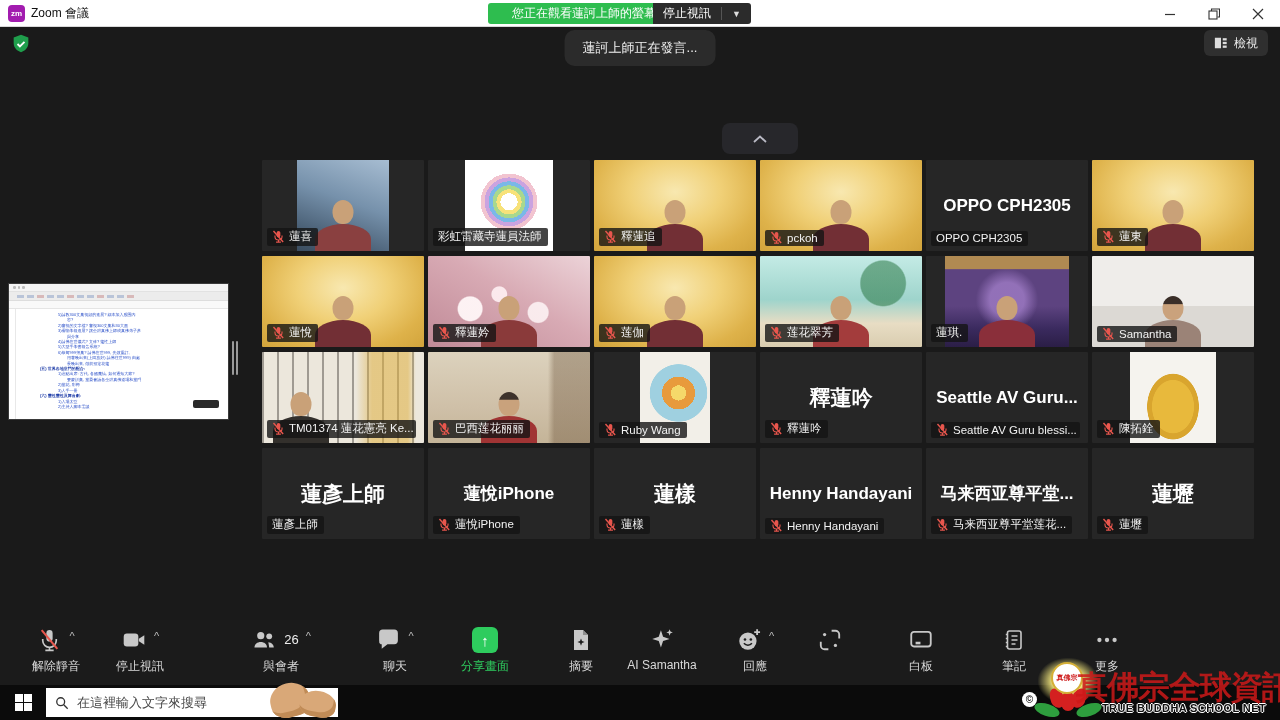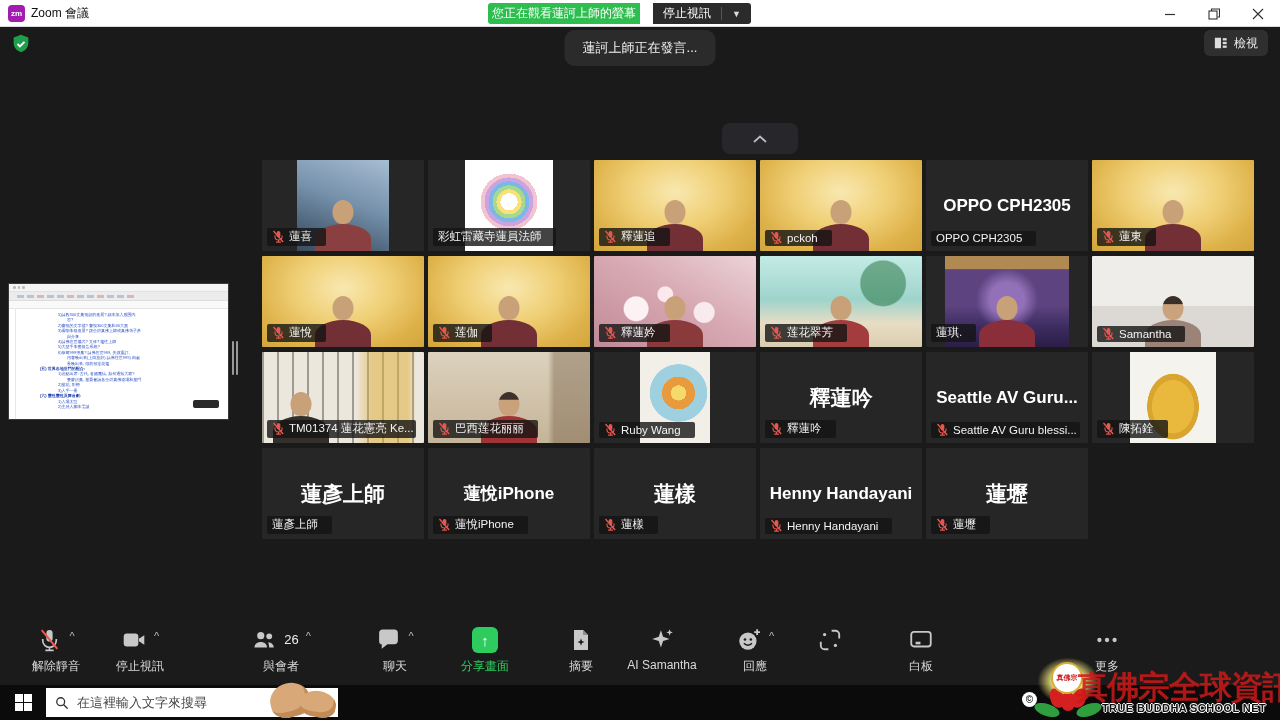--- a/index.html
+++ b/index.html
@@ -5,21 +5,21 @@
   *{margin:0;padding:0;box-sizing:border-box;font-family:"Liberation Sans","DejaVu Sans",sans-serif;}
   html,body{background:#000;}
   #app{position:relative;width:1280px;height:720px;overflow:hidden;background:#1a1a1a;}
 
   
   .titlebar{position:absolute;left:0;top:0;width:1280px;height:27px;background:#fff;border-bottom:1px solid #d9d9d9;display:flex;align-items:center;z-index:30;}
   .zm-logo{width:17px;height:17px;border-radius:4px;background:#a21caf;color:#fff;font-size:8px;font-weight:bold;display:flex;align-items:center;justify-content:center;margin:0 6px 0 8px;}
   .win-title{font-size:12px;color:#111;}
   .win-ctrls{position:absolute;right:0;top:0;height:27px;display:flex;}
   .wc{width:44px;height:27px;display:flex;align-items:center;justify-content:center;color:#333;}
-  .green-banner{position:absolute;left:488px;top:3px;height:21px;background:var(--banner-green,#2ebd4f);color:#fff;font-size:12px;display:flex;align-items:center;padding:0 4px;border-radius:3px 0 0 3px;z-index:31;}
+  .green-banner{position:absolute;left:488px;top:3px;height:21px;background:var(--banner-green,#2ebd4f);color:#fff;font-size:12px;display:flex;align-items:center;padding:0 24px;border-radius:3px 0 0 3px;z-index:31;}
   .view-options{position:absolute;left:653px;top:3px;height:21px;background:#2b2b2b;color:#fff;font-size:12px;display:flex;align-items:center;gap:10px;padding:0 10px;border-radius:0 3px 3px 0;z-index:31;}
   .view-options .sep{width:1px;height:13px;background:#555;}
   .view-options .vcar{font-size:9px;color:#ddd;}
 
   
   .shield{position:absolute;left:10px;top:33px;z-index:8;}
   .toast{position:absolute;left:640px;top:30px;transform:translateX(-50%);background:#2b2b2b;color:#f0f0f0;font-size:13px;line-height:36px;height:36px;padding:0 18px;border-radius:10px;z-index:8;}
   .view-btn{position:absolute;right:12px;top:30px;height:26px;background:#2f2f2f;border-radius:6px;color:#eee;font-size:12px;display:flex;align-items:center;gap:6px;padding:0 10px;z-index:8;}
   .collapse-btn{position:absolute;left:722px;top:123px;width:76px;height:31px;background:#27272b;border-radius:8px;display:flex;align-items:center;justify-content:center;z-index:8;}
 
@@ -39,21 +39,21 @@
   .panel-handle{position:absolute;left:231px;top:336px;width:8px;height:44px;z-index:6;display:flex;align-items:center;justify-content:center;gap:2px;}
   .panel-handle i{width:2px;height:34px;background:#9a9a9a;border-radius:1px;}
 
   
   .grid{position:absolute;left:262px;top:160px;display:grid;grid-template-columns:repeat(6,162px);grid-auto-rows:91px;gap:5px 4px;z-index:5;}
   .tile{position:relative;background:#262626;overflow:hidden;border-radius:1px;}
   .vid{position:absolute;inset:0;}
   .vid.narrow{left:50%;transform:translateX(-50%);right:auto;top:0;bottom:0;}
   .cname{position:absolute;inset:0;display:flex;align-items:center;justify-content:center;color:#fff;font-weight:bold;font-size:21px;white-space:nowrap;overflow:hidden;padding:0 6px;}
   .cname.small{font-size:17px;}
-  .plabel{position:absolute;left:5px;bottom:5px;max-width:92%;background:rgba(20,20,20,.8);border-radius:2px;padding:1px 14px 2px 5px;display:flex;align-items:center;gap:4px;color:#f2f2f2;font-size:11.5px;white-space:nowrap;overflow:hidden;z-index:3;}
+  .plabel{position:absolute;left:5px;bottom:5px;max-width:92%;background:rgba(20,20,20,.8);border-radius:2px;padding:1px 6px 2px 5px;display:flex;align-items:center;gap:4px;color:#f2f2f2;font-size:11.5px;white-space:nowrap;overflow:hidden;z-index:3;}
   .plabel svg{flex:0 0 auto;}
 
   .head{position:absolute;left:50%;transform:translateX(-50%);bottom:30%;width:21px;height:24px;border-radius:50% 50% 46% 46%;background:var(--skin,#c9a178);z-index:2;}
   .body{position:absolute;left:50%;transform:translateX(-50%);bottom:-3px;width:56px;height:30px;border-radius:50% 50% 0 0;background:var(--robe,#6b3036);z-index:1;}
   .head.pos-left,.body.pos-left{left:24%;}
 
   .v-gold{--robe:#722f35;background:radial-gradient(ellipse at 50% 35%,#f8e8b0 0%,#f0d077 40%,#deb24a 75%,#d2a43c 100%);}
   .v-sky{--robe:#8a4040;background:linear-gradient(200deg,#a7bdd2 0%,#7691ab 45%,#4a6076 80%,#3b4d60 100%);}
   .v-rainbow{background:radial-gradient(circle at 50% 46%,#fff 0 13%,#f7e27a 13% 19%,#a8d88f 19% 25%,#7ab8e8 25% 31%,#caa3e0 31% 37%,#f2c4d0 37% 43%,#fff 43%);}
   .v-blossom{--robe:#8a3a3a;background:radial-gradient(circle at 26% 58%,rgba(255,246,247,.95) 0 9%,transparent 10%),radial-gradient(circle at 44% 42%,rgba(255,240,243,.9) 0 7%,transparent 8%),radial-gradient(circle at 68% 62%,rgba(255,246,247,.85) 0 8%,transparent 9%),linear-gradient(210deg,#ecd3d8 0%,#d8aab4 45%,#c08a97 100%);}
@@ -287,45 +287,45 @@
         <div class="plabel">
           <svg width="13" height="13" viewBox="0 0 14 14">
             <rect x="5" y="1" width="4" height="7" rx="2" fill="#e8564d"></rect>
             <path d="M3.2 6v1a3.8 3.8 0 0 0 7.6 0V6M7 11v2M4.4 13h5.2" stroke="#e8564d" stroke-width="1.2" fill="none"></path>
             <line x1="1.6" y1="1" x2="12" y2="13" stroke="#e8564d" stroke-width="1.5"></line>
           </svg>
           <span>蓮悅</span>
         </div>
       </div>
       <div class="tile">
+        <div class="vid v-blossom">
+          <i class="body"></i>
+          <i class="head"></i>
+        </div>
+        <div class="plabel">
+          <svg width="13" height="13" viewBox="0 0 14 14">
+            <rect x="5" y="1" width="4" height="7" rx="2" fill="#e8564d"></rect>
+            <path d="M3.2 6v1a3.8 3.8 0 0 0 7.6 0V6M7 11v2M4.4 13h5.2" stroke="#e8564d" stroke-width="1.2" fill="none"></path>
+            <line x1="1.6" y1="1" x2="12" y2="13" stroke="#e8564d" stroke-width="1.5"></line>
+          </svg>
+          <span>釋蓮妗</span>
+        </div>
+      </div>
+      <div class="tile">
         <div class="vid v-gold">
           <i class="body"></i>
           <i class="head"></i>
         </div>
         <div class="plabel">
           <svg width="13" height="13" viewBox="0 0 14 14">
             <rect x="5" y="1" width="4" height="7" rx="2" fill="#e8564d"></rect>
             <path d="M3.2 6v1a3.8 3.8 0 0 0 7.6 0V6M7 11v2M4.4 13h5.2" stroke="#e8564d" stroke-width="1.2" fill="none"></path>
             <line x1="1.6" y1="1" x2="12" y2="13" stroke="#e8564d" stroke-width="1.5"></line>
           </svg>
           <span>莲伽</span>
-        </div>
-      </div>
-      <div class="tile">
-        <div class="vid v-blossom">
-          <i class="body"></i>
-          <i class="head"></i>
-        </div>
-        <div class="plabel">
-          <svg width="13" height="13" viewBox="0 0 14 14">
-            <rect x="5" y="1" width="4" height="7" rx="2" fill="#e8564d"></rect>
-            <path d="M3.2 6v1a3.8 3.8 0 0 0 7.6 0V6M7 11v2M4.4 13h5.2" stroke="#e8564d" stroke-width="1.2" fill="none"></path>
-            <line x1="1.6" y1="1" x2="12" y2="13" stroke="#e8564d" stroke-width="1.5"></line>
-          </svg>
-          <span>釋蓮妗</span>
         </div>
       </div>
       <div class="tile">
         <div class="vid v-beach">
           <i class="body"></i>
           <i class="head"></i>
         </div>
         <div class="plabel">
           <svg width="13" height="13" viewBox="0 0 14 14">
             <rect x="5" y="1" width="4" height="7" rx="2" fill="#e8564d"></rect>
@@ -460,20 +460,31 @@
       </div>
       <div class="tile">
         <div class="cname small">Henny Handayani</div>
         <div class="plabel">
           <svg width="13" height="13" viewBox="0 0 14 14">
             <rect x="5" y="1" width="4" height="7" rx="2" fill="#e8564d"></rect>
             <path d="M3.2 6v1a3.8 3.8 0 0 0 7.6 0V6M7 11v2M4.4 13h5.2" stroke="#e8564d" stroke-width="1.2" fill="none"></path>
             <line x1="1.6" y1="1" x2="12" y2="13" stroke="#e8564d" stroke-width="1.5"></line>
           </svg>
           <span>Henny Handayani</span>
+        </div>
+      </div>
+      <div class="tile">
+        <div class="cname small">马来西亚尊平堂...</div>
+        <div class="plabel">
+          <svg width="13" height="13" viewBox="0 0 14 14">
+            <rect x="5" y="1" width="4" height="7" rx="2" fill="#e8564d"></rect>
+            <path d="M3.2 6v1a3.8 3.8 0 0 0 7.6 0V6M7 11v2M4.4 13h5.2" stroke="#e8564d" stroke-width="1.2" fill="none"></path>
+            <line x1="1.6" y1="1" x2="12" y2="13" stroke="#e8564d" stroke-width="1.5"></line>
+          </svg>
+          <span>马来西亚尊平堂莲花...</span>
         </div>
       </div>
       <div class="tile">
         <div class="cname">蓮壢</div>
         <div class="plabel">
           <svg width="13" height="13" viewBox="0 0 14 14">
             <rect x="5" y="1" width="4" height="7" rx="2" fill="#e8564d"></rect>
             <path d="M3.2 6v1a3.8 3.8 0 0 0 7.6 0V6M7 11v2M4.4 13h5.2" stroke="#e8564d" stroke-width="1.2" fill="none"></path>
             <line x1="1.6" y1="1" x2="12" y2="13" stroke="#e8564d" stroke-width="1.5"></line>
           </svg>
@@ -577,20 +588,30 @@
         <div class="tlabel">應用程式</div>
       </div>
       <div class="titem" style="left: 876px;">
         <div class="ticon-row">
           <svg width="26" height="26" viewBox="0 0 24 24" fill="none" stroke="#c8c8c8" stroke-width="1.7">
             <rect x="3" y="4.5" width="18" height="13.5" rx="2.5"></rect>
             <path d="M7 14.8h4.5" stroke-width="2.4"></path>
           </svg>
         </div>
         <div class="tlabel">白板</div>
+      </div>
+      <div class="titem" style="left: 969px;">
+        <div class="ticon-row">
+          <svg width="24" height="26" viewBox="0 0 24 24" fill="none" stroke="#c8c8c8" stroke-width="1.6">
+            <rect x="5.5" y="3" width="13.5" height="18" rx="2"></rect>
+            <path d="M9.5 8h6M9.5 12h6M9.5 16h4"></path>
+            <path d="M5.5 6.5H3.8M5.5 10.5H3.8M5.5 14.5H3.8M5.5 18.5H3.8" stroke-width="1.3"></path>
+          </svg>
+        </div>
+        <div class="tlabel">筆記</div>
       </div>
       <div class="titem" style="left: 1062px;">
         <div class="ticon-row">
           <svg width="26" height="26" viewBox="0 0 24 24">
             <circle cx="5" cy="12" r="2" fill="#c8c8c8"></circle>
             <circle cx="12" cy="12" r="2" fill="#c8c8c8"></circle>
             <circle cx="19" cy="12" r="2" fill="#c8c8c8"></circle>
           </svg>
         </div>
         <div class="tlabel">更多</div>

